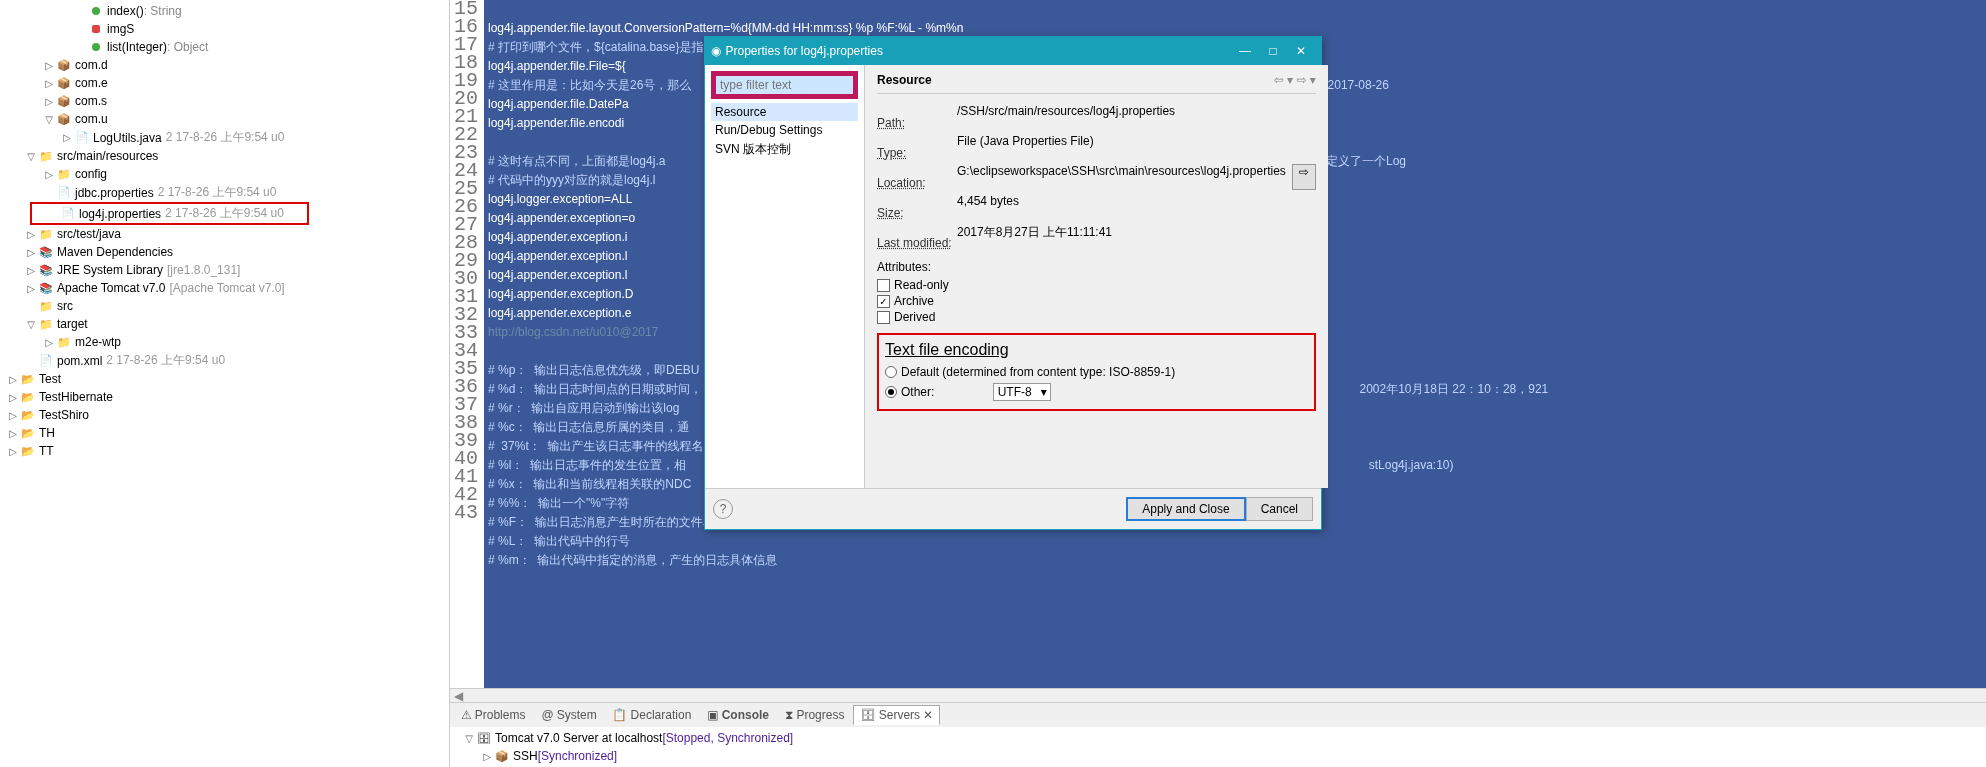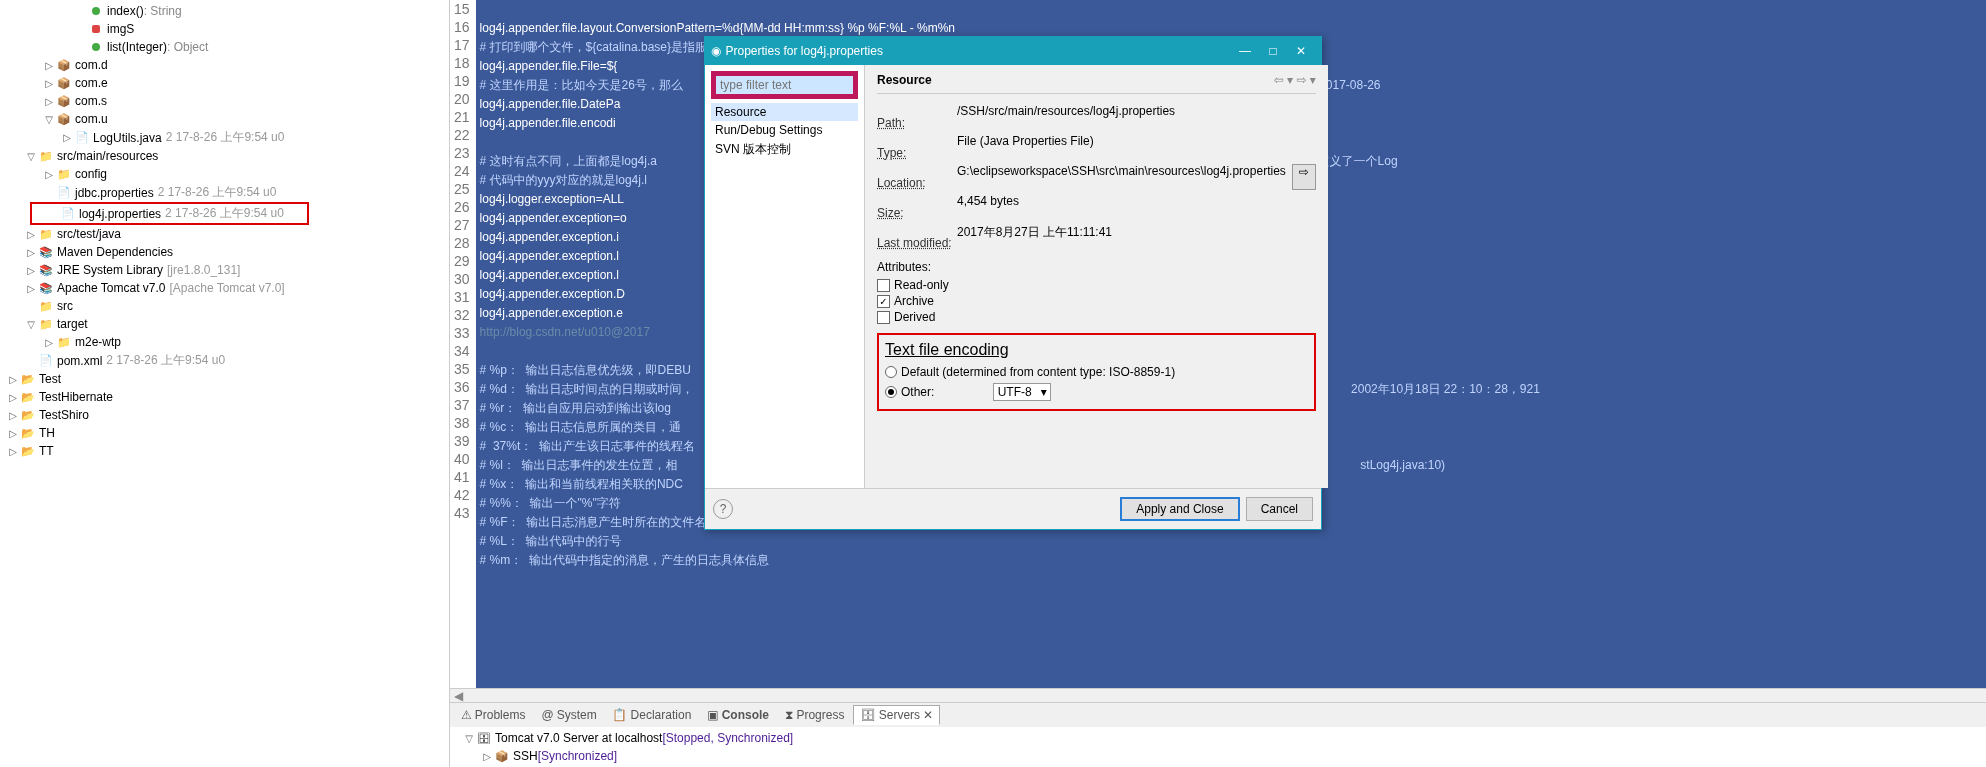--- a/index.html
+++ b/index.html
@@ -7,21 +7,21 @@
 .tree-panel { width: 450px; background: #fff; border-right: 1px solid #ccc; overflow-y: auto; padding-top: 2px; }
 .tree-item { display: flex; align-items: center; padding: 1px 0 1px 0; white-space: nowrap; cursor: pointer; }
 .tree-arrow { width: 14px; display: inline-flex; justify-content: center; color: #666; font-size: 10px; }
 .tree-icon { width: 16px; height: 16px; display: inline-flex; align-items: center; justify-content: center; margin-right: 3px; font-size: 11px; }
 .tree-label { color: #000; }
 .tree-suffix { color: #999; margin-left: 4px; }
 .tree-type { color: #888; }
 .highlight-box { border: 2px solid #d00; padding: 0 2px; }
 .editor-panel { flex: 1; background: #3b5998; display: flex; flex-direction: column; position: relative; }
 .code-area { flex: 1; display: flex; overflow: hidden; }
-.gutter { background: #fff; color: #787878; text-align: right; padding: 0 6px 0 4px; font-family: Liberation Sans, sans-serif; font-size: 14px; line-height: 18px; }
+.gutter { background: #fff; color: #787878; text-align: right; padding: 0 6px 0 4px; font-family: Liberation Mono, monospace; font-size: 20px; line-height: 18px; }
 .code-lines { flex: 1; background: #3b5998; color: #fff; font-family: Consolas, "Microsoft YaHei", monospace; font-size: 14px; line-height: 18px; padding-left: 4px; white-space: pre; overflow: hidden; }
 .code-lines .c { color: #c0d4ff; }
 .bottom-tabs { background: #f0f0f0; border-top: 1px solid #ccc; padding: 2px 4px; display: flex; align-items: center; gap: 2px; }
 .btab { padding: 2px 6px; display: flex; align-items: center; gap: 3px; color: #555; border: 1px solid transparent; }
 .btab.active { background: #fff; border: 1px solid #aaa; border-bottom-color: #fff; }
 .server-area { background: #fff; padding: 2px 8px; }
 .server-row { display: flex; align-items: center; padding: 1px 0; }
 .dialog { position: absolute; left: 704px; top: 36px; width: 618px; height: 494px; background: #f0f0f0; border: 1px solid #18a0b8; box-shadow: 2px 2px 8px rgba(0,0,0,.3); display: flex; flex-direction: column; z-index: 100; }
 .dialog-title { background: #18a0b8; color: #fff; display: flex; align-items: center; padding: 4px 6px; }
 .dialog-title-text { flex: 1; }
@@ -320,18 +320,18 @@
             <span class="radio"></span>
             <span>Default (determined from content type: ISO-8859-1)</span>
           </div>
         <div class="radio-row"><span class="radio sel"></span><span>Other:</span>&nbsp;<span class="enc-select"><span>UTF-8</span> <span style="position:absolute;right:3px">▾</span></span></div>
       </div>
       <div style="flex:1"></div>
     </div>
   </div>
   <div class="dlg-footer-inner" style="border-top:1px solid #ccc">
     <span class="help-icon">?</span>
-    <div style="display:flex;gap:6px">
+    <div style="display:flex;gap:0">
       <button class="btn primary">Apply and Close</button>
       <button class="btn">Cancel</button>
     </div>
   </div>
 </div>
 
 </body></html>

